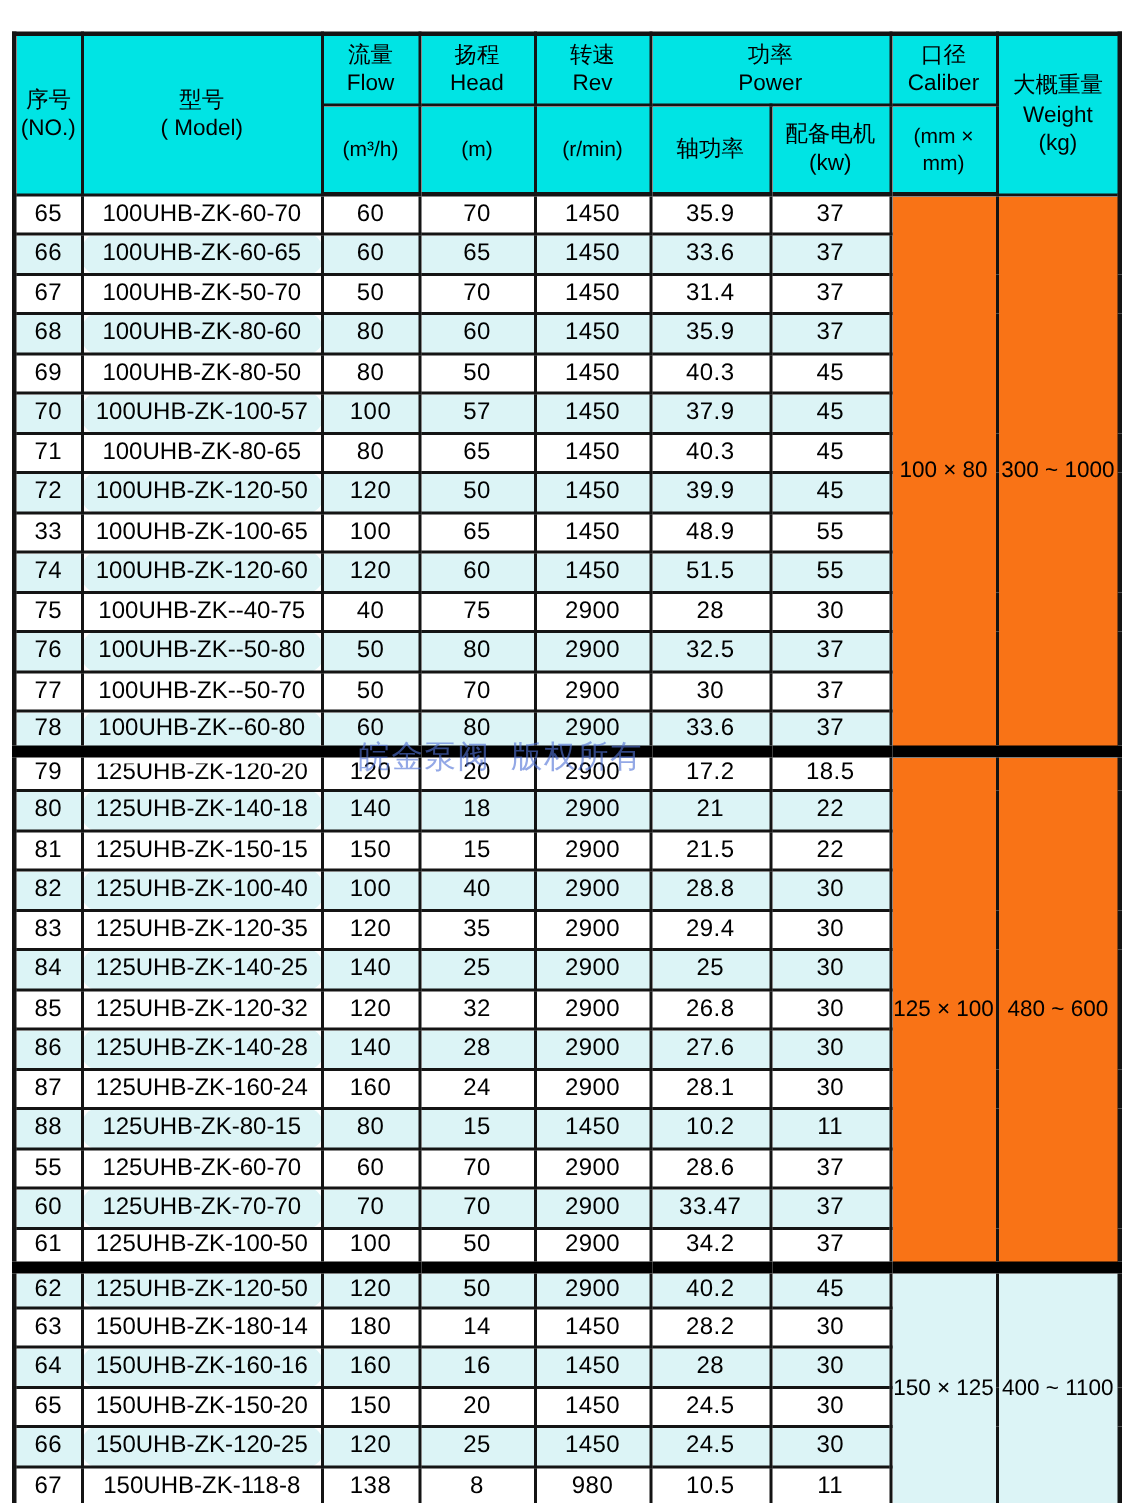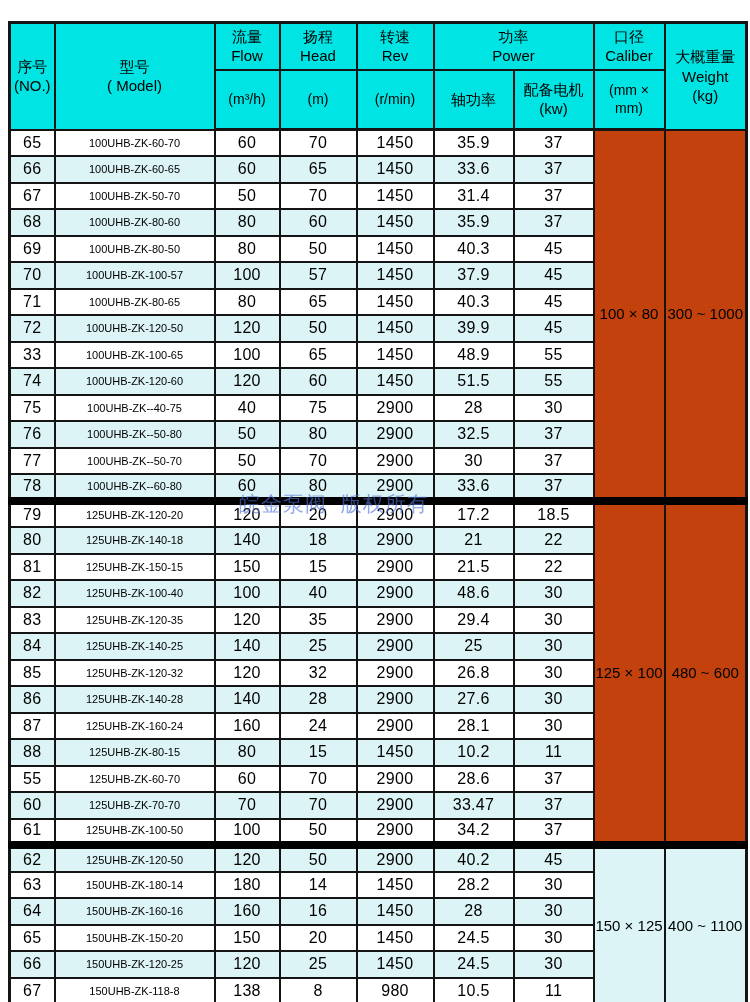--- a/index.html
+++ b/index.html
@@ -38,23 +38,23 @@
   .spec thead tr.h2 { height: 60px; }
   .spec thead tr.h2 th { border-bottom: 3px solid #141414; }
   .spec thead .unit { font-size: 14px; }
   .spec tbody tr { height: 26.5px; }
   .spec tbody td {
     background: #ffffff;
     font-size: 16px;
     letter-spacing: 0.3px;
   }
   .spec tbody tr.alt td { background: #dcf4f6; }
-  .spec tbody td.model { font-size: 11px; letter-spacing: 0; }
+  .spec tbody td.model { font-size: 16px; letter-spacing: 0; border-radius: 10px; }
   .spec tbody td.span-cell {
-    background: #c2410c;
+    background: #f97316;
     font-size: 15px;
     letter-spacing: 0;
   }
   .spec tbody tr.group-start td { border-top: 8px solid #000000; }
   .hline { display: block; }
   .watermark {
     position: absolute;
     left: 239px;
     top: 490px;
     font-size: 21px;
@@ -287,21 +287,21 @@
           <td>2900</td>
           <td>21.5</td>
           <td>22</td>
         </tr>
         <tr class="alt">
           <td>82</td>
           <td class="model">125UHB-ZK-100-40</td>
           <td>100</td>
           <td>40</td>
           <td>2900</td>
-          <td>48.6</td>
+          <td>28.8</td>
           <td>30</td>
         </tr>
         <tr>
           <td>83</td>
           <td class="model">125UHB-ZK-120-35</td>
           <td>120</td>
           <td>35</td>
           <td>2900</td>
           <td>29.4</td>
           <td>30</td>

